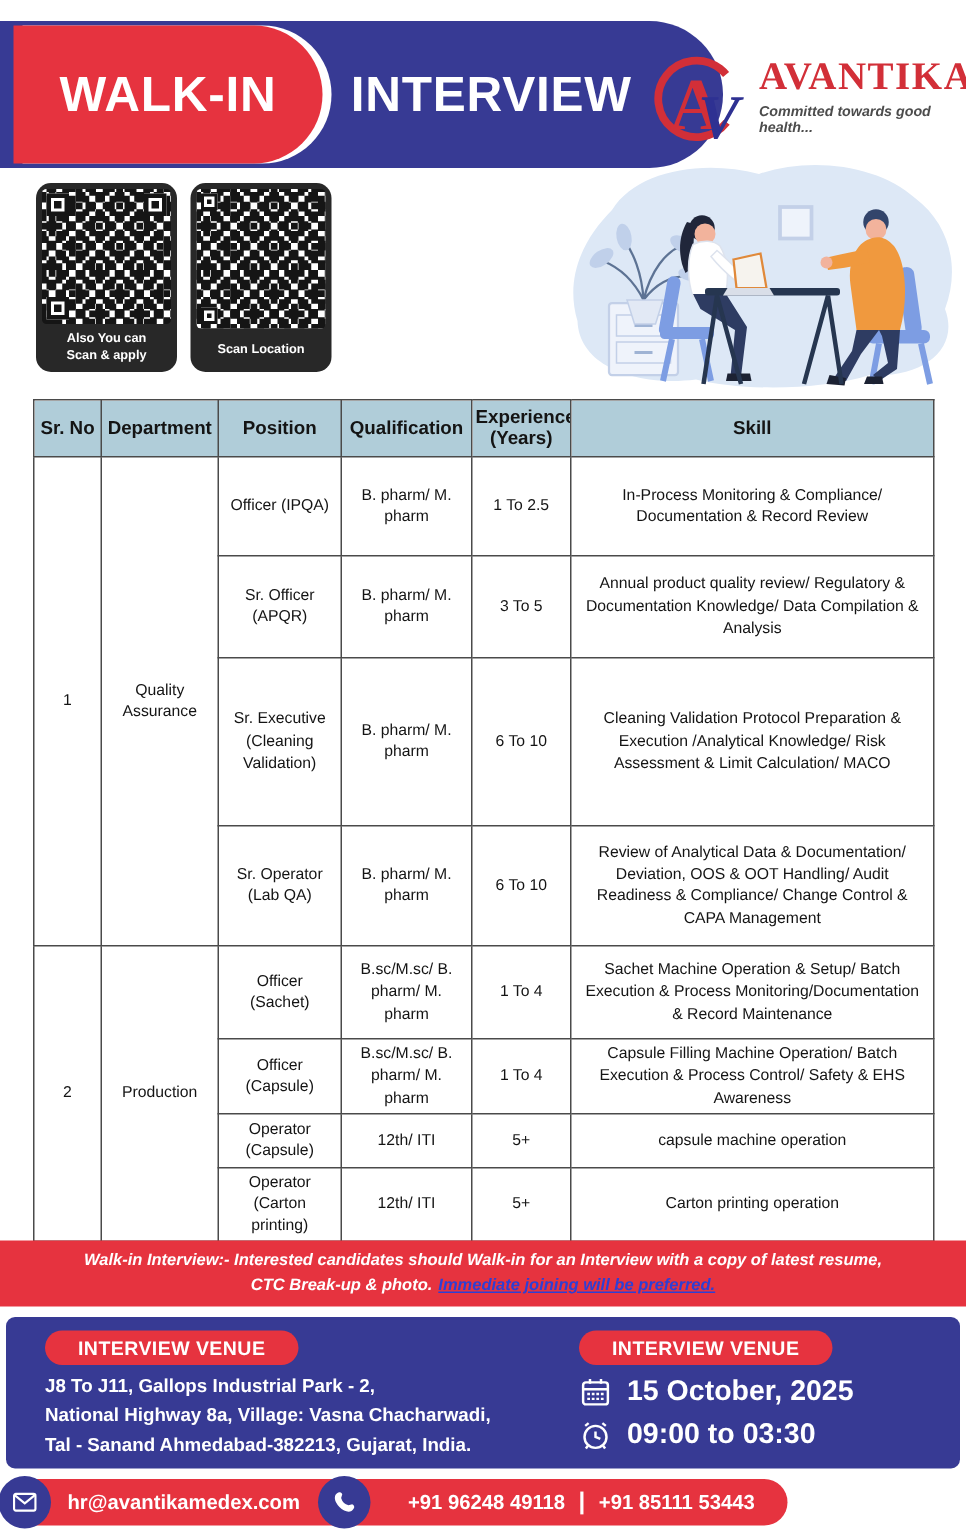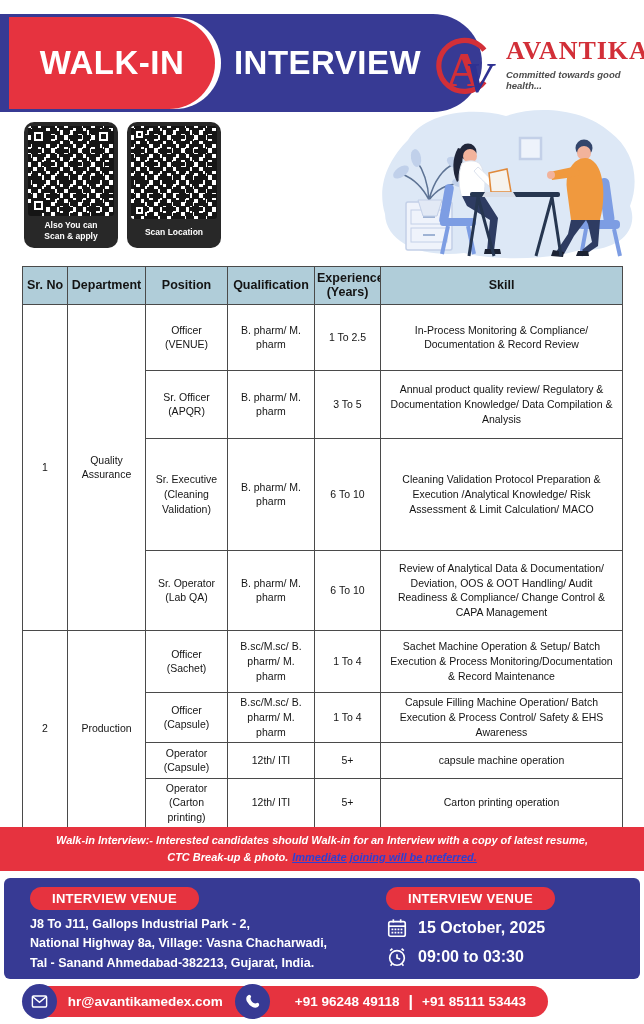--- a/index.html
+++ b/index.html
@@ -56,25 +56,25 @@
   
   .notice{position:absolute;top:827px;left:0;width:644px;height:44px;background:var(--red);color:#fff;font-weight:700;font-style:italic;font-size:11px;text-align:center;display:flex;flex-direction:column;justify-content:center;line-height:1.55;}
   .notice .hl{color:var(--hl);text-decoration:underline;margin-left:4px;}
 
   
   .venue{position:absolute;top:878px;left:4px;width:636px;height:101px;background:var(--blue);border-radius:6px;color:#fff;}
   .venue-left{position:absolute;left:26px;top:9px;}
   .venue-right{position:absolute;left:382px;top:9px;}
   .badge{display:inline-block;background:var(--red);color:#fff;font-weight:700;font-size:13px;padding:4px 22px;border-radius:14px;letter-spacing:.3px;}
   .address{margin-top:5px;font-size:12.5px;font-weight:700;line-height:1.55;}
-  .vrow{display:flex;align-items:center;gap:10px;margin-top:7px;font-size:16px;font-weight:700;}
+  .vrow{display:flex;align-items:center;gap:10px;margin-top:7px;font-size:19px;font-weight:700;}
   .vicon{width:22px;height:22px;flex:none;}
 
   
-  .contact{position:absolute;top:986px;left:0;width:548px;display:flex;justify-content:flex-end;}
+  .contact{position:absolute;top:986px;left:0;width:548px;display:flex;justify-content:flex-start;}
   .contact-pill{display:flex;align-items:center;background:var(--red);border-radius:18px;height:31px;padding-right:22px;}
   .cicon{width:35px;height:35px;border-radius:50%;background:var(--blue);display:flex;align-items:center;justify-content:center;flex:none;}
   .cicon.first{margin-left:-1px;}
   .ctext{color:#fff;font-weight:700;font-size:13.5px;white-space:nowrap;}
   .email-text{margin:0 12px 0 11px;}
   .phone-text{margin-left:25px;}
   .sep{color:#fff;font-weight:700;margin:0 9px;}
 </style>
 </head>
 <body>
@@ -180,21 +180,21 @@
       <th>Sr. No</th>
       <th>Department</th>
       <th>Position</th>
       <th>Qualification</th>
       <th>Experience (Years)</th>
       <th>Skill</th>
     </tr>
     <tr class="r1">
       <td rowspan="4">1</td>
       <td rowspan="4">Quality Assurance</td>
-      <td>Officer (VENUE)</td>
+      <td>Officer (IPQA)</td>
       <td>B. pharm/ M. pharm</td>
       <td>1 To 2.5</td>
       <td>In-Process Monitoring &amp; Compliance/ Documentation &amp; Record Review</td>
     </tr>
     <tr class="r2">
       <td>Sr. Officer (APQR)</td>
       <td>B. pharm/ M. pharm</td>
       <td>3 To 5</td>
       <td>Annual product quality review/ Regulatory &amp; Documentation Knowledge/ Data Compilation &amp; Analysis</td>
     </tr>

